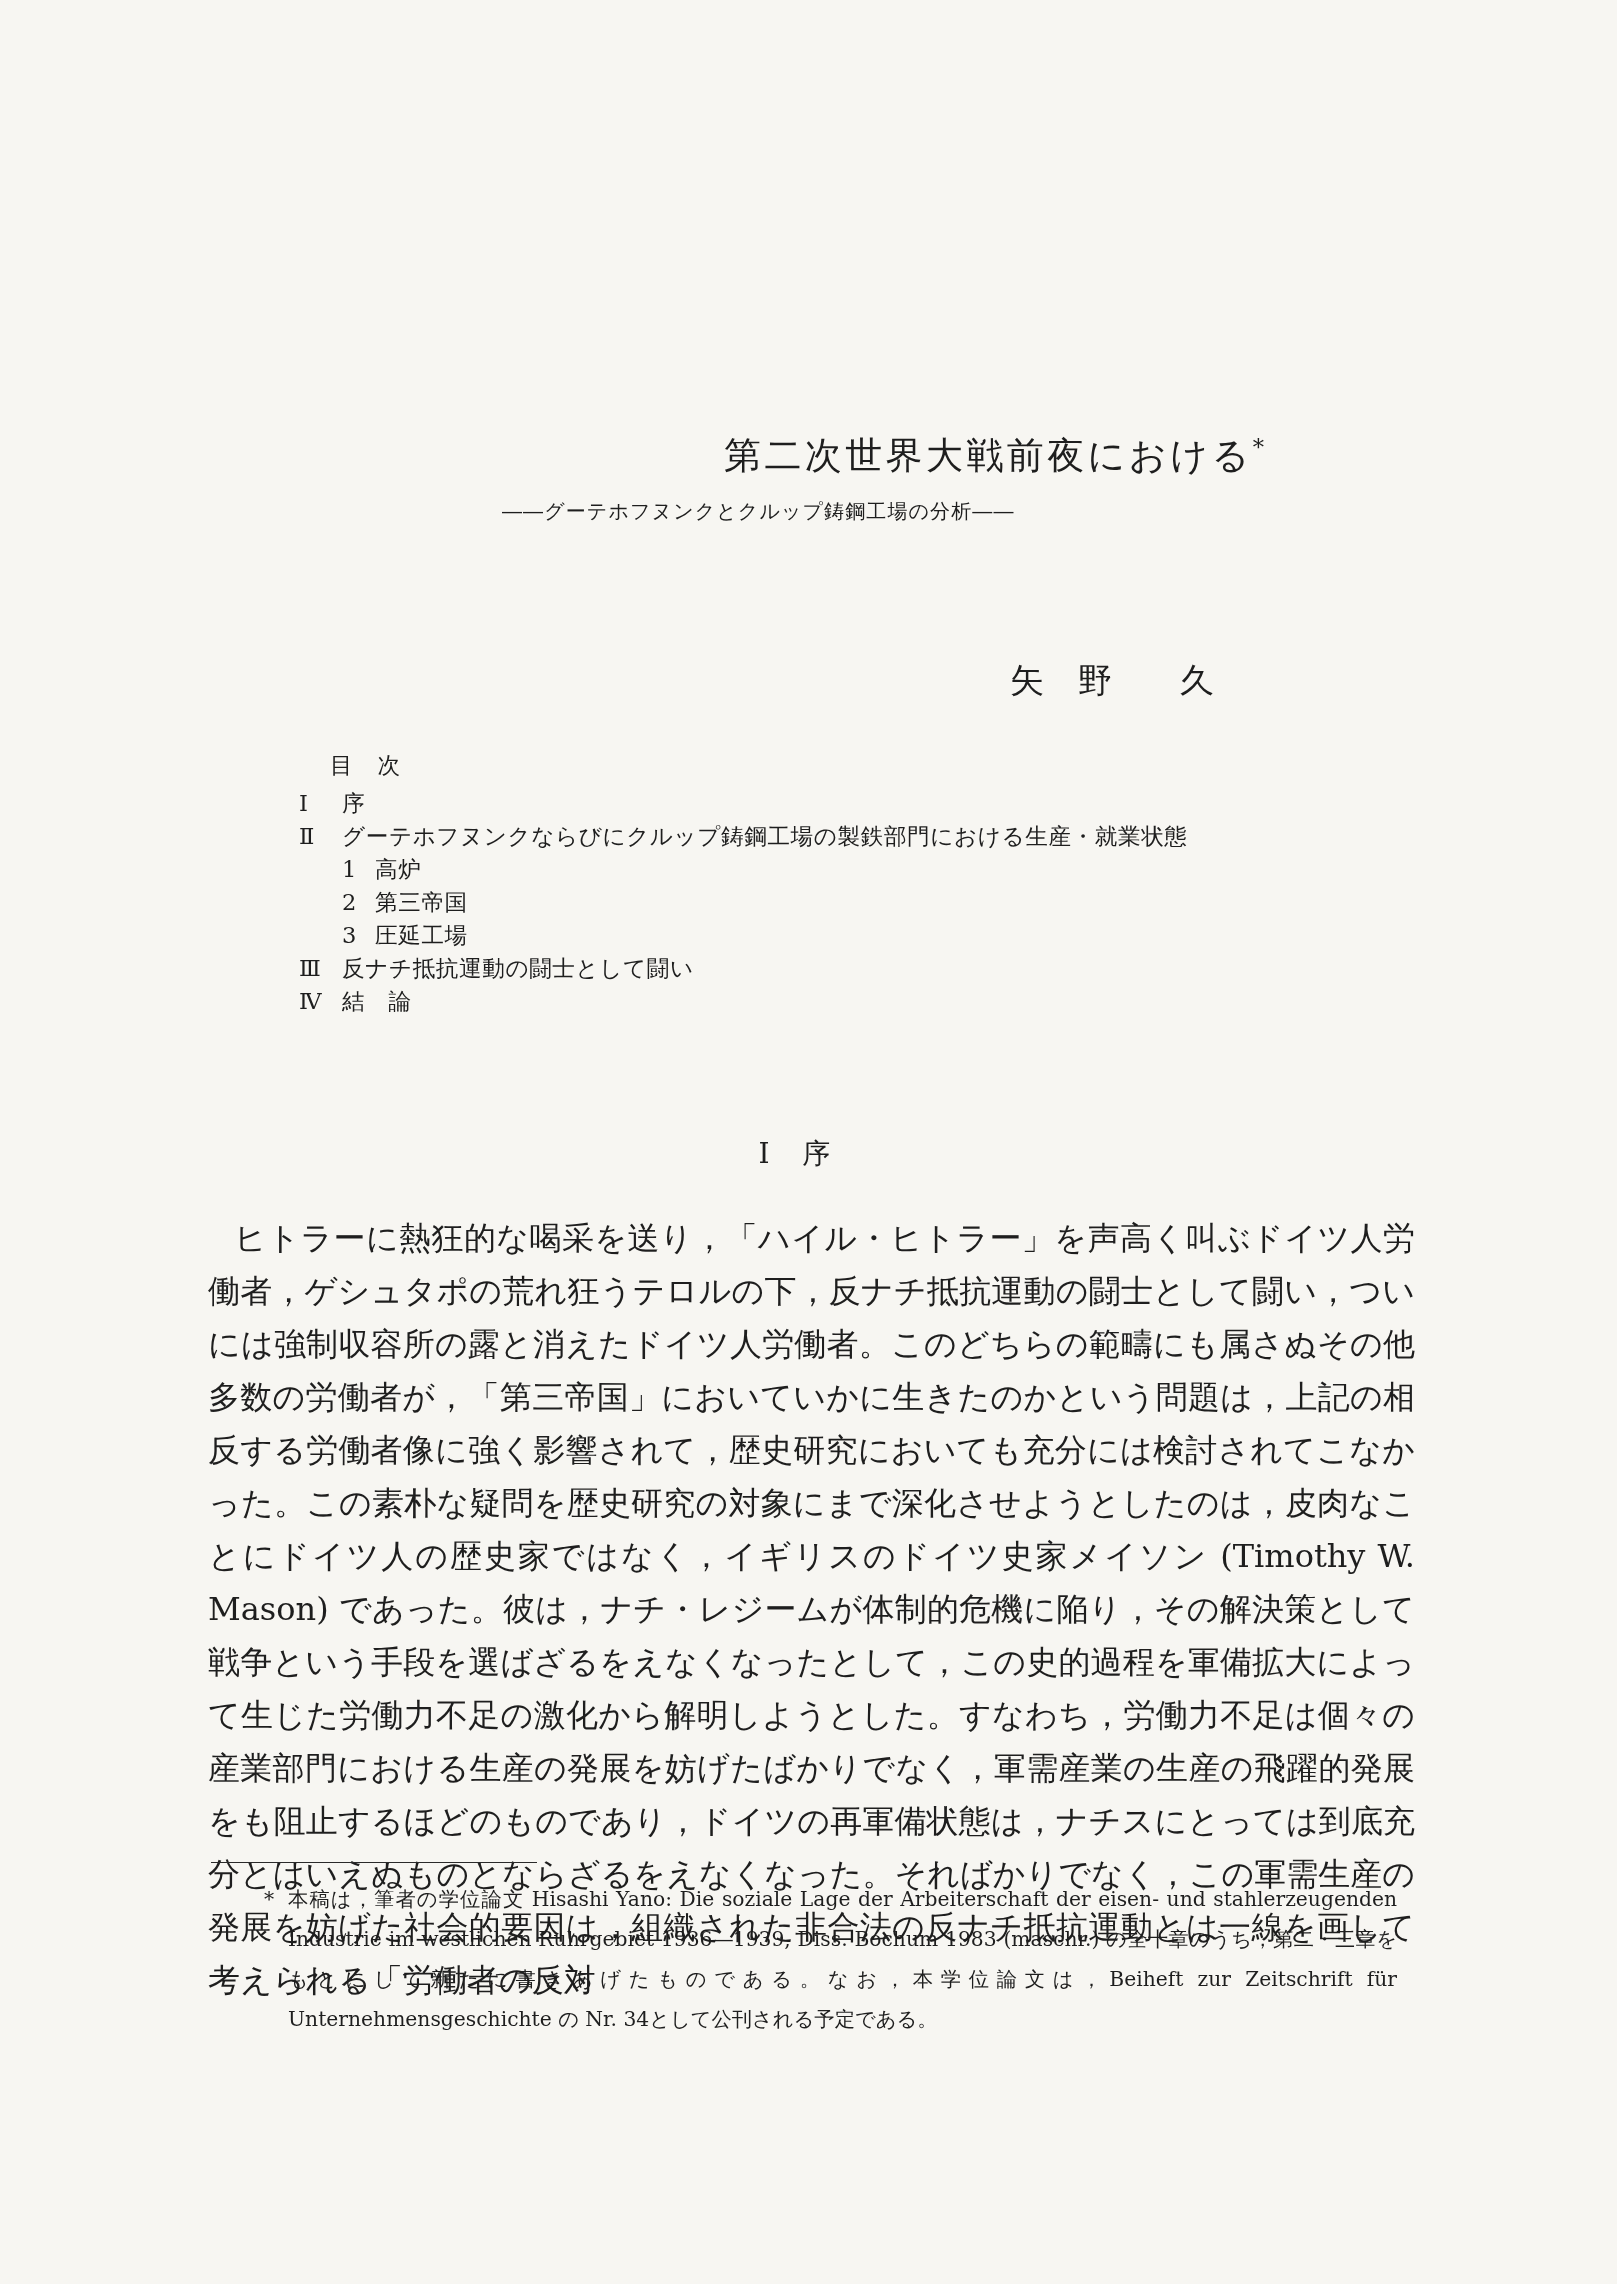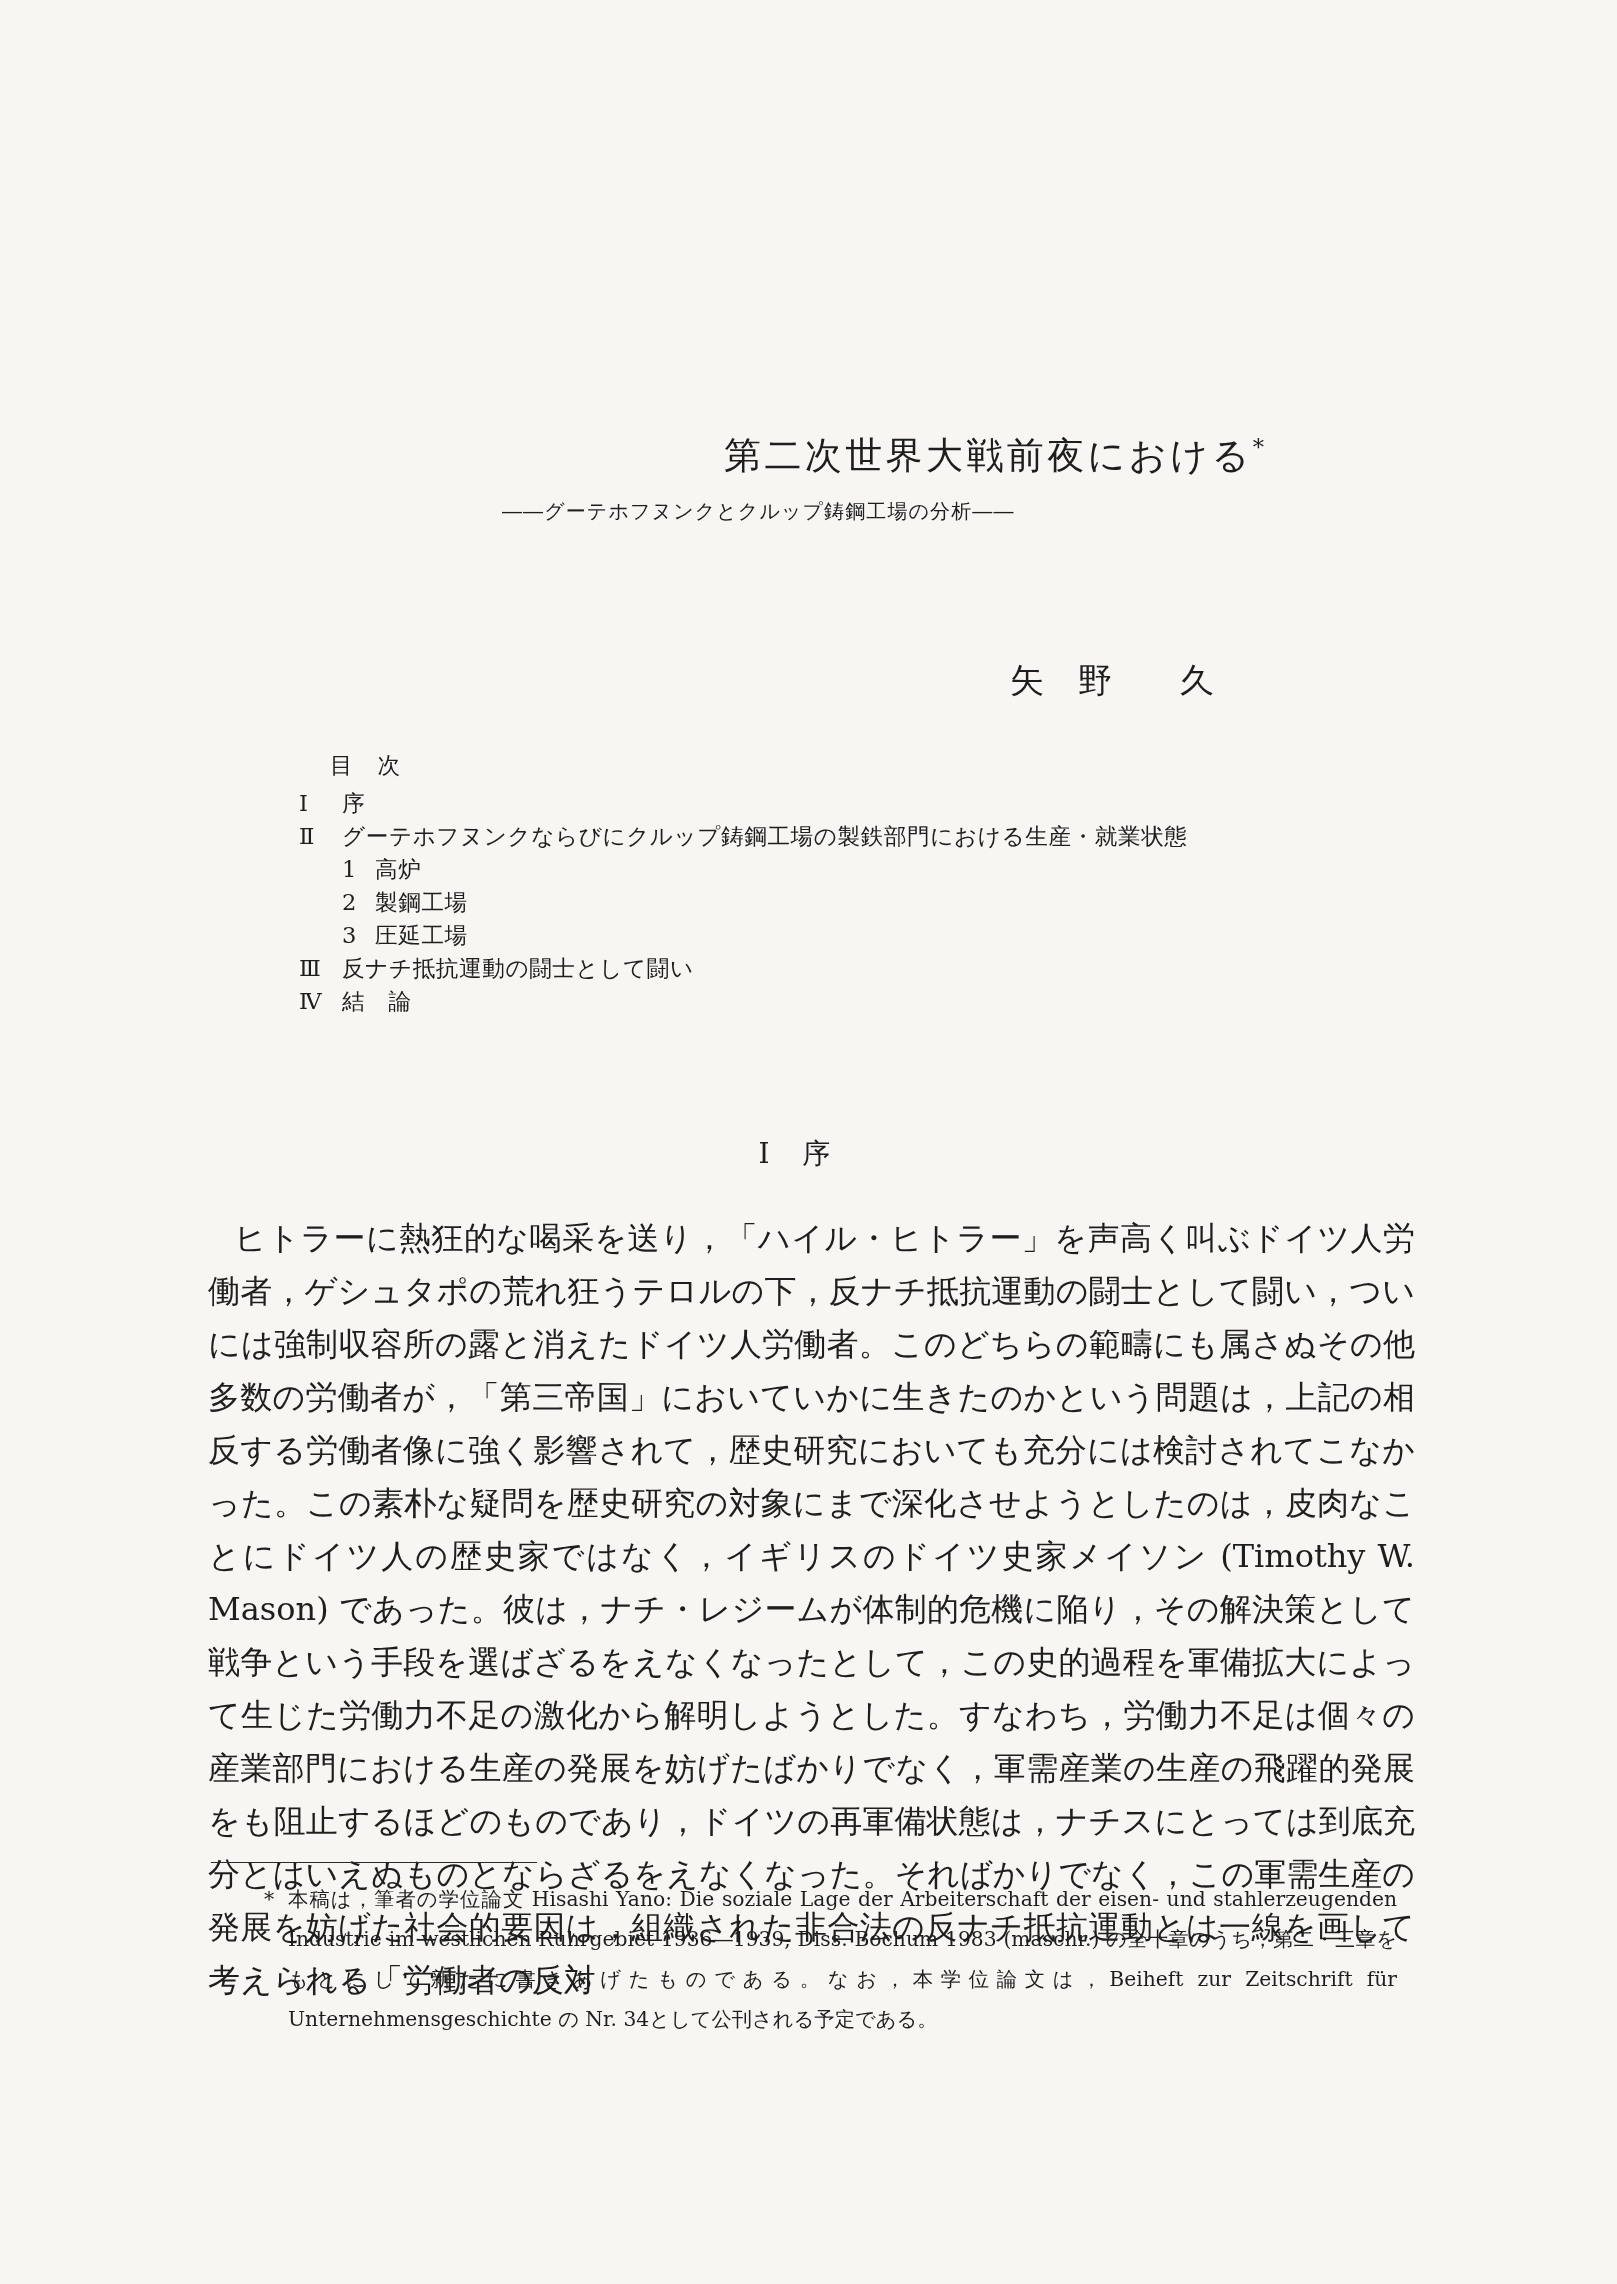--- a/index.html
+++ b/index.html
@@ -166,21 +166,21 @@
     <div class="toc-row lvl1">
       <span class="toc-num">Ⅱ</span>
       <span class="toc-label">グーテホフヌンクならびにクルップ鋳鋼工場の製鉄部門における生産・就業状態</span>
     </div>
     <div class="toc-row lvl2">
       <span class="toc-num">1</span>
       <span class="toc-label">高炉</span>
     </div>
     <div class="toc-row lvl2">
       <span class="toc-num">2</span>
-      <span class="toc-label">製鋼工場</span>
+      <span class="toc-label">第三帝国</span>
     </div>
     <div class="toc-row lvl2">
       <span class="toc-num">3</span>
       <span class="toc-label">圧延工場</span>
     </div>
     <div class="toc-row lvl1">
       <span class="toc-num">Ⅲ</span>
       <span class="toc-label">反ナチ抵抗運動の闘士として闘い</span>
     </div>
     <div class="toc-row lvl1">

